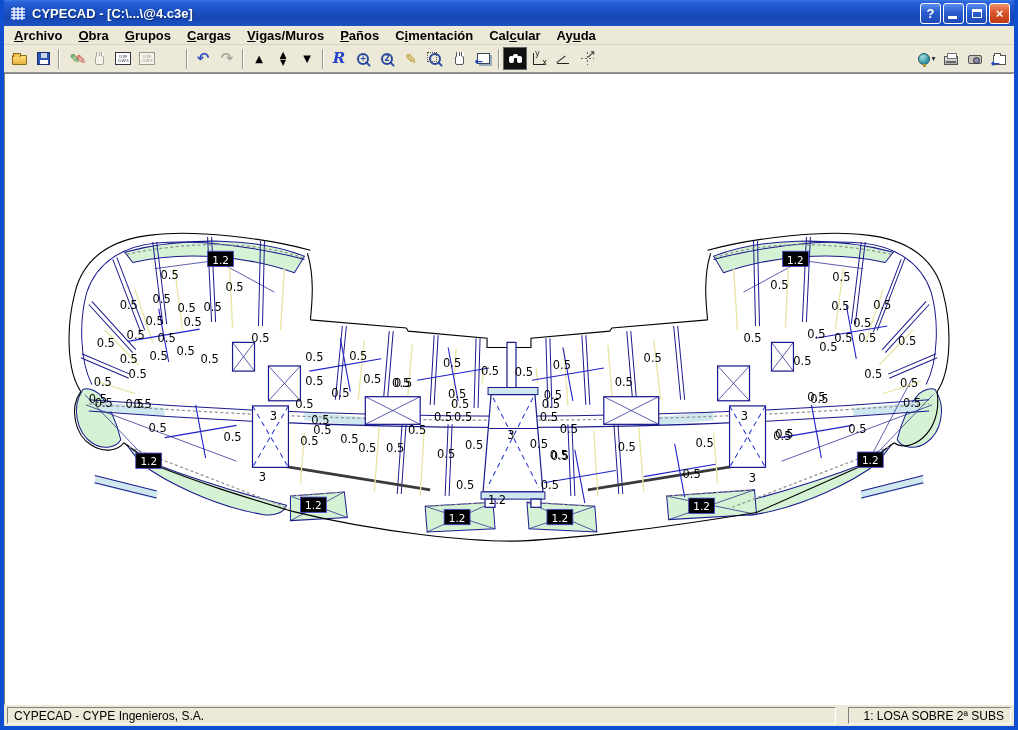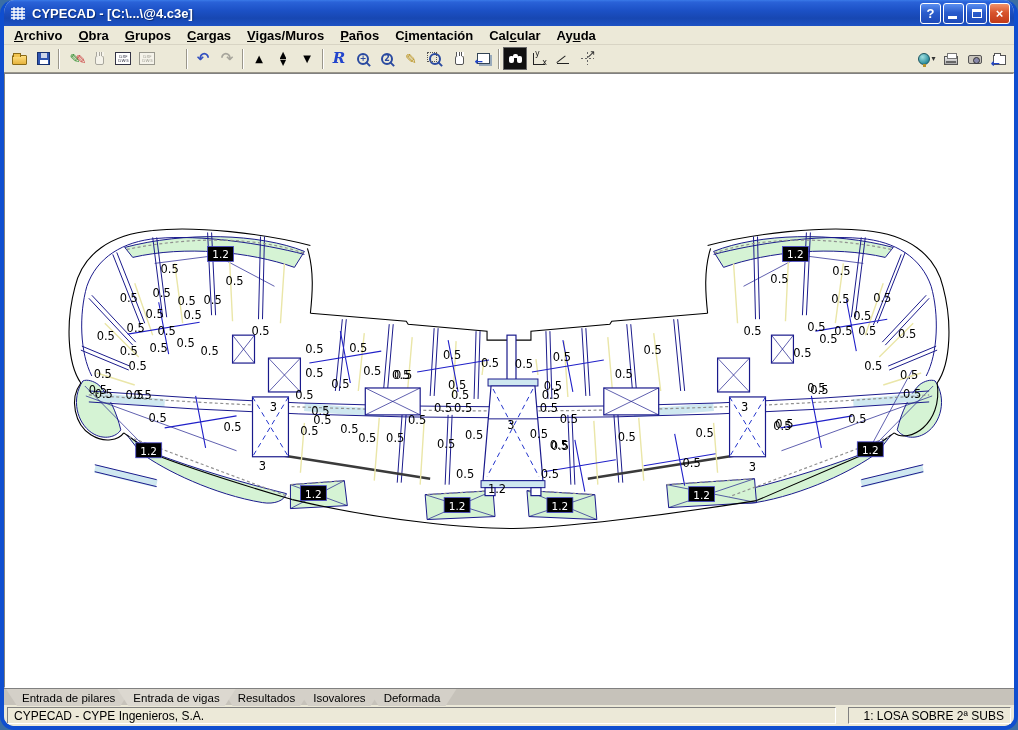--- a/index.html
+++ b/index.html
@@ -1,19 +1,19 @@
 <!DOCTYPE html>
 <html><head>
 <meta charset="utf-8">
 <style>
   html,body{margin:0;padding:0;background:#3a6ea5;font-family:"Liberation Sans",sans-serif;}
   *{box-sizing:border-box;}
   .window{width:1018px;height:730px;display:flex;flex-direction:column;
     border-left:4px solid #0f4ecf;border-right:4px solid #0f4ecf;border-bottom:4px solid #0f4ecf;
-    background:#ece9d8;position:relative;overflow:hidden;border-radius:14px;}
+    background:#ece9d8;position:relative;overflow:hidden;}
   
   .titlebar{height:26px;flex:0 0 26px;display:flex;align-items:center;padding:0 4px 0 6px;
     background:linear-gradient(to bottom,#3a7ae8 0%,#2a62d8 8%,#1c51c6 40%,#1747b2 70%,#1d52c4 100%);}
   .app-icon{width:17px;height:15px;margin-right:5px;flex:0 0 auto;}
   .title-text{color:#fff;font-weight:bold;font-size:13px;text-shadow:1px 1px 1px #0a2a6e;flex:1 1 auto;
     white-space:nowrap;overflow:hidden;}
   .win-buttons{display:flex;gap:2px;}
   .wbtn{width:21px;height:21px;border-radius:3px;border:1px solid #fff;display:flex;align-items:center;justify-content:center;
     background:linear-gradient(to bottom,#5a8ef0,#2a5ccc 45%,#1e4ab8);color:#fff;font-weight:bold;font-size:13px;cursor:pointer;position:relative;}
   .wbtn.close{background:linear-gradient(to bottom,#f0926a,#d8552e 45%,#c23a18);}
@@ -533,26 +533,19 @@
             <text x="556" y="437" class="boxtxt">1.2</text>
           </g>
           <g>
             <rect x="685" y="414" width="26" height="15" fill="#000000" stroke="#4a4ad0" stroke-width="0.8"></rect>
             <text x="698" y="426" class="boxtxt">1.2</text>
           </g>
         </g>
     </svg>
   </div>
 
-  <div class="tabbar" id="tabbar">
-      <div class="tab">Entrada de pilares</div>
-      <div class="tab active">Entrada de vigas</div>
-      <div class="tab">Resultados</div>
-      <div class="tab">Isovalores</div>
-      <div class="tab">Deformada</div>
-    </div>
 
   <div class="statusbar">
     <div class="status-panel status-left">CYPECAD - CYPE Ingenieros, S.A.</div>
     <div class="status-panel status-right">1: LOSA SOBRE 2ª SUBS</div>
   </div>
 
 </div>
 
 </body></html>

